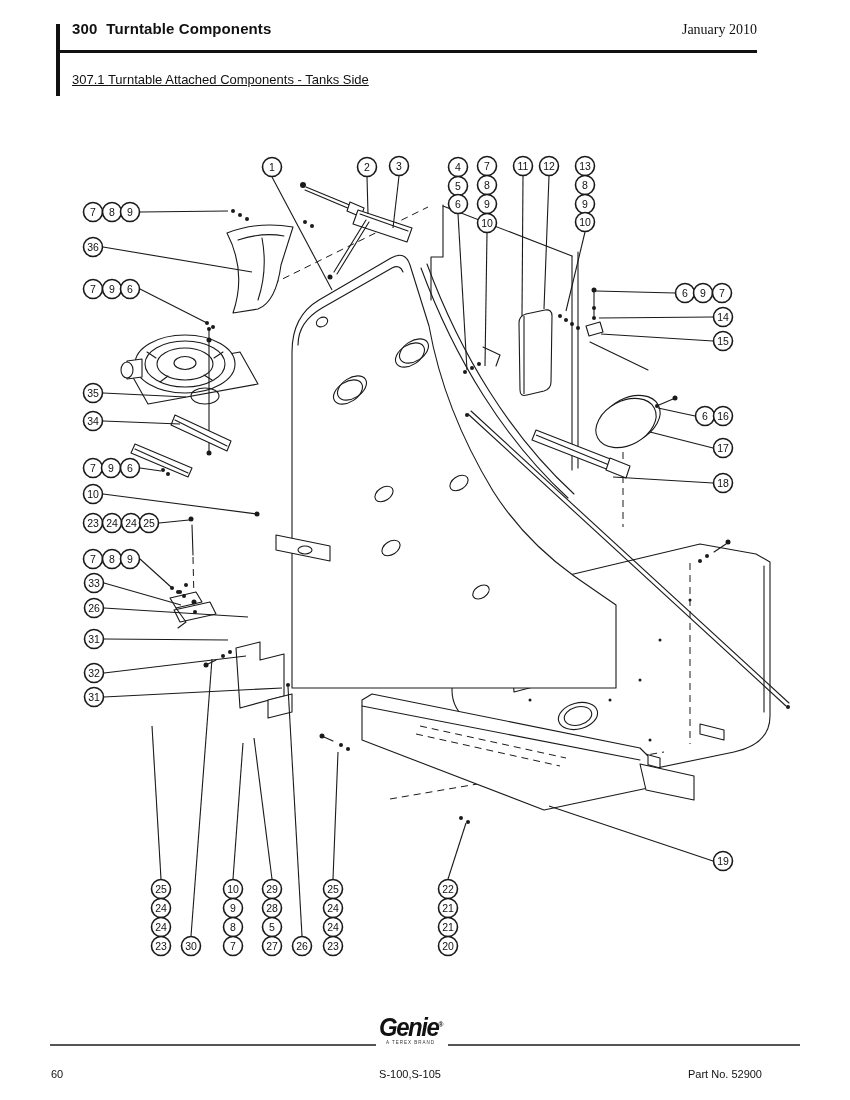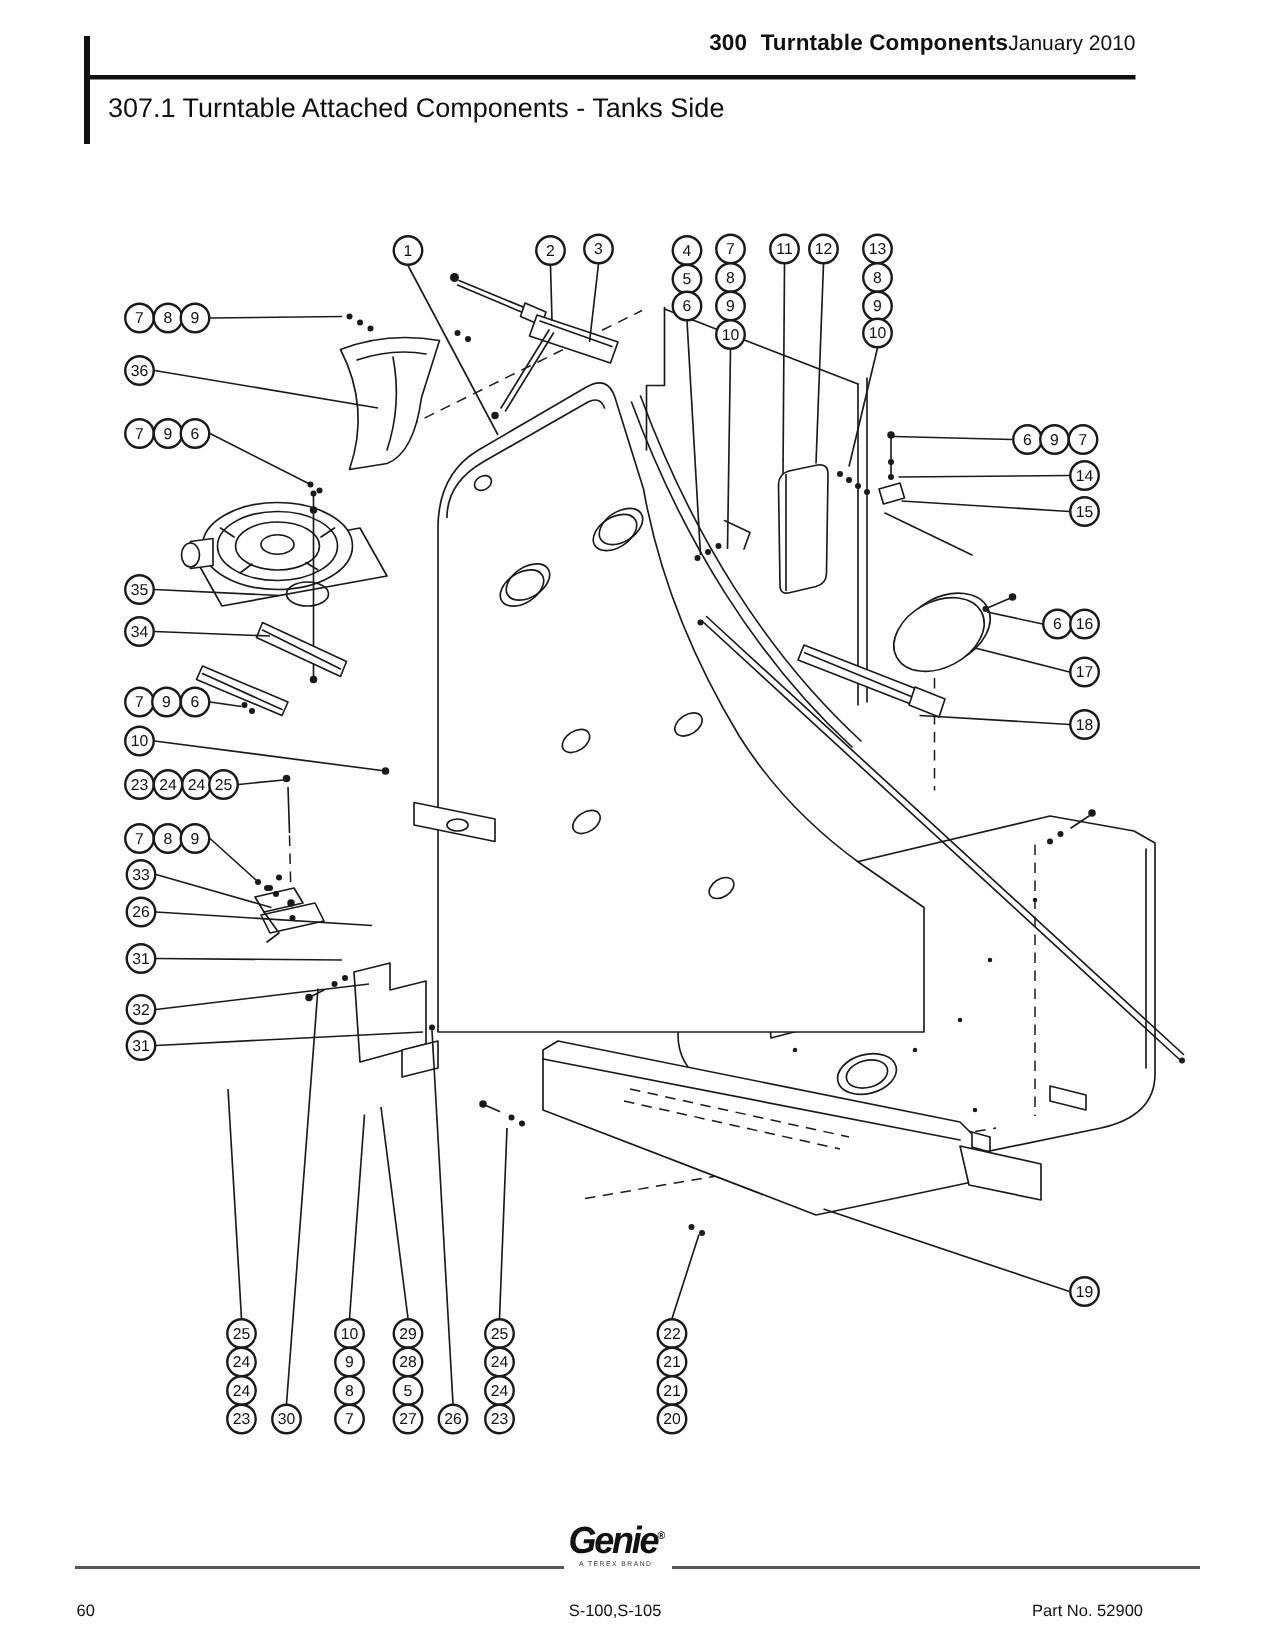--- a/index.html
+++ b/index.html
@@ -2,26 +2,26 @@
 <html><head>
 <meta charset="utf-8">
 <style>
   html,body{margin:0;padding:0;}
   body{
     width:850px;height:1100px;position:relative;background:#ffffff;
     font-family:"Liberation Sans", sans-serif;color:#111;overflow:hidden;
   }
   
   .accent-bar{position:absolute;left:56px;top:24px;width:4px;height:72px;background:#111;}
-  .header-row{position:absolute;left:72px;top:20px;width:685px;display:flex;justify-content:flex-end;align-items:baseline;}
+  .header-row{position:absolute;left:72px;top:20px;width:685px;display:flex;justify-content:space-between;align-items:baseline;}
   .section-title{font-size:15px;font-weight:bold;letter-spacing:.1px;}
   .section-num{margin-right:9px;}
-  .header-date{font-size:14px;font-weight:normal;}
+  .header-date{font-size:14px;font-weight:normal;font-family:Liberation Serif, serif;}
   .header-rule{position:absolute;left:56px;top:50px;width:701px;height:3px;background:#111;}
-  .subtitle{position:absolute;left:72px;top:62px;font-size:18px;}
+  .subtitle{position:absolute;left:72px;top:72px;font-size:13px;text-decoration:underline;}
   
   svg#diagram{position:absolute;left:0;top:0;}
   .art{stroke:#1a1a1a;fill:none;stroke-width:1.1;stroke-linejoin:round;stroke-linecap:round;}
   .artw{stroke:#1a1a1a;fill:#ffffff;stroke-width:1.1;stroke-linejoin:round;}
   .hw{fill:#1a1a1a;stroke:none;}
   .dash{stroke:#1a1a1a;fill:none;stroke-width:1;stroke-dasharray:7 5;}
   .callout circle{fill:#ffffff;stroke:#1a1a1a;stroke-width:1.6;}
   .callout text{fill:#111;font-family:"Liberation Sans",sans-serif;font-size:10.5px;text-anchor:middle;}
   .leader{stroke:#1a1a1a;stroke-width:1.1;fill:none;}
   

